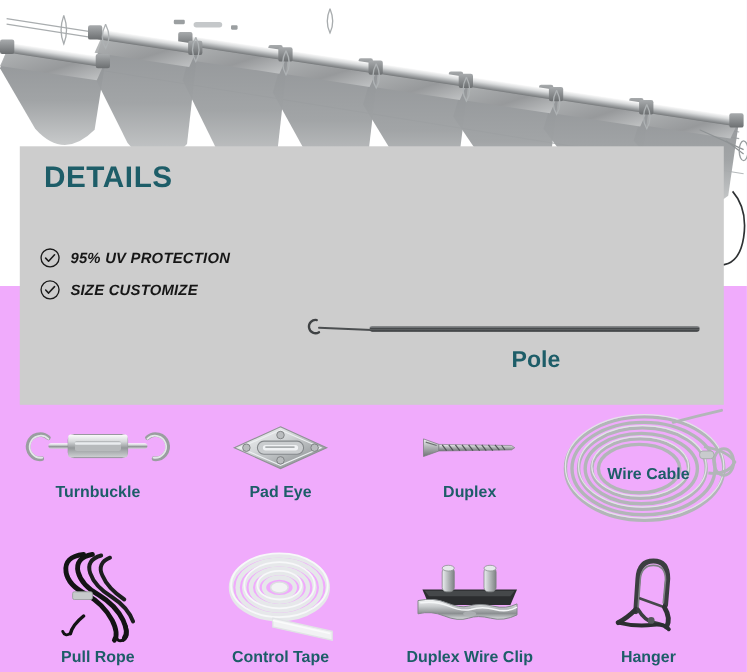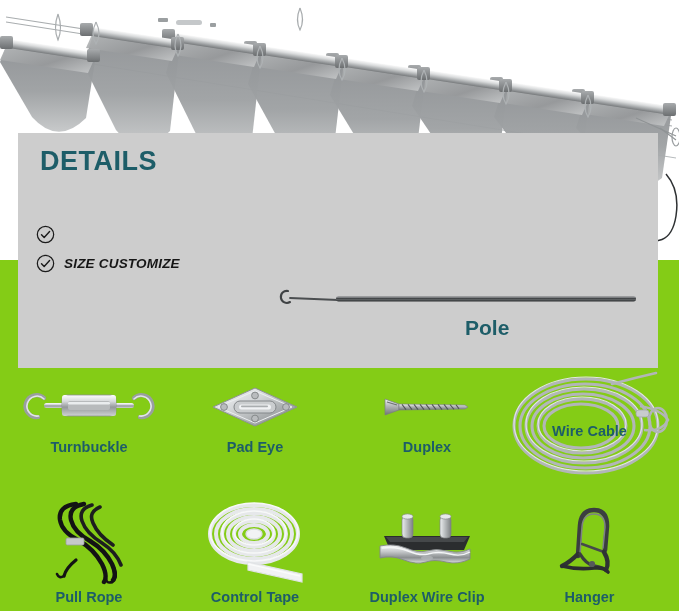--- a/index.html
+++ b/index.html
@@ -3,21 +3,21 @@
 <meta charset="utf-8">
 <title>Shade Sail Details</title>
 <style>
   * { box-sizing: border-box; margin: 0; padding: 0; }
   html, body {
     width: 679px; height: 611px;
     background: #ffffff;
     font-family: "Liberation Sans", sans-serif;
     overflow: hidden;
   }
-  #page { position: relative; width: 679px; height: 611px; background:#84cc16; }
+  #page { position: relative; width: 679px; height: 611px; background:#f0abfc; }
 
   
   .hero {
     position: absolute; left: 0; top: 0; width: 679px; height: 260px;
     overflow: hidden; background: #ffffff;
   }
   .hero svg { position:absolute; left:0; top:0; }
 
   
   .panel {
@@ -223,20 +223,21 @@
 
     <div class="panel-title">DETAILS</div>
 
     <div class="feature-list">
 
       <div class="feature">
         <svg class="check-icon" viewBox="0 0 20 20">
           <circle cx="10" cy="10" r="8.6" fill="none" stroke="#1b1b1b" stroke-width="1.3"></circle>
           <path d="M 5.8,10.2 L 8.6,13.1 L 14.3,6.9" fill="none" stroke="#1b1b1b" stroke-width="1.5" stroke-linecap="round" stroke-linejoin="round"></path>
         </svg>
+        <span class="feature-label">95% UV PROTECTION</span>
       </div>
 
       <div class="feature">
         <svg class="check-icon" viewBox="0 0 20 20">
           <circle cx="10" cy="10" r="8.6" fill="none" stroke="#1b1b1b" stroke-width="1.3"></circle>
           <path d="M 5.8,10.2 L 8.6,13.1 L 14.3,6.9" fill="none" stroke="#1b1b1b" stroke-width="1.5" stroke-linecap="round" stroke-linejoin="round"></path>
         </svg>
         <span class="feature-label">SIZE CUSTOMIZE</span>
       </div>
 

